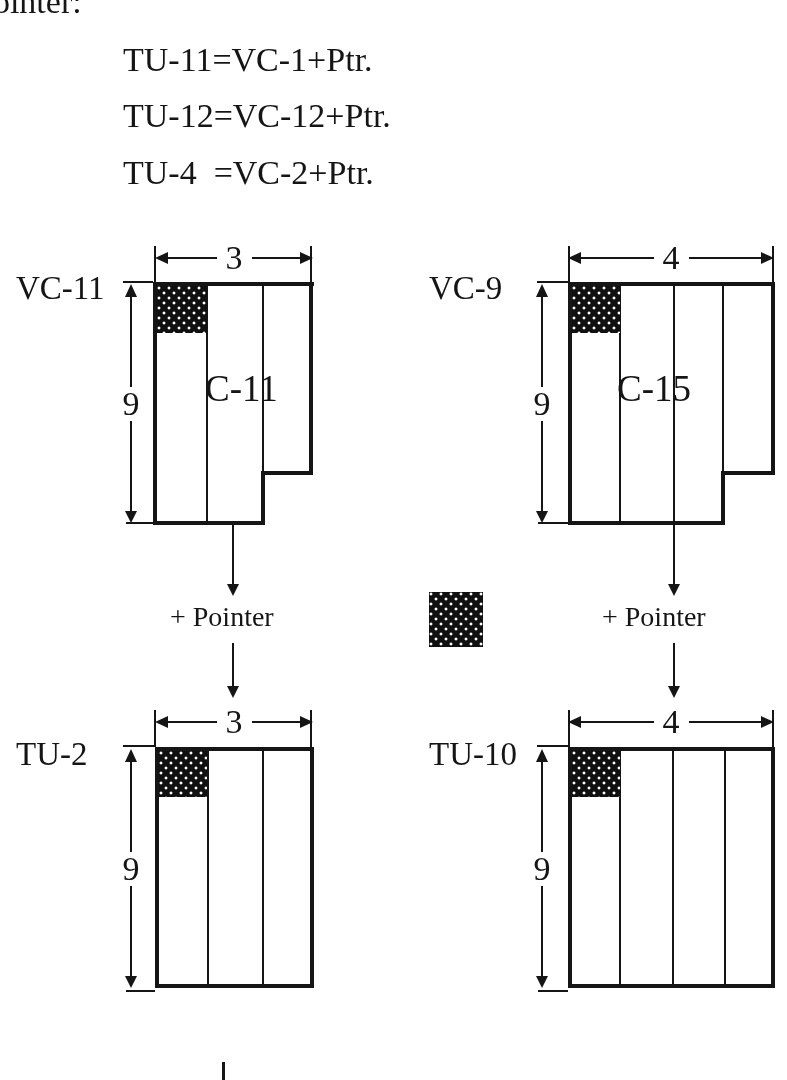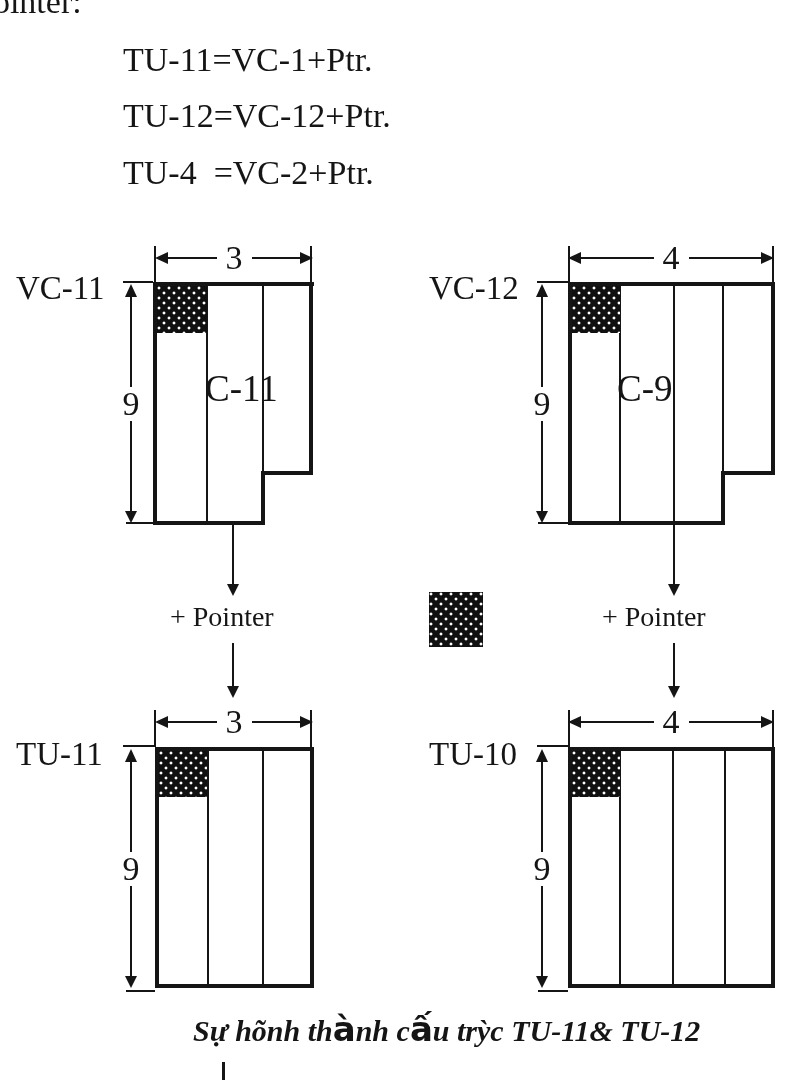--- a/index.html
+++ b/index.html
@@ -79,41 +79,41 @@
     </div>
 
     <div class="ln" style="left:232px;top:525px;width:2px;height:60px"></div>
     <div class="tri t-d" style="left:227px;top:584px"></div>
     <div class="txt ptr" style="left:170px;top:601px">+ Pointer</div>
     <div class="ln" style="left:232px;top:643px;width:2px;height:44px"></div>
     <div class="tri t-d" style="left:227px;top:686px"></div>
   </div>
 
   <div>
-    <div class="txt lbl" style="left:429px;top:270px">VC-12</div>
+    <div class="txt lbl" style="left:429px;top:270px">VC-9</div>
     <div class="ln" style="left:568px;top:246px;width:2px;height:36px"></div>
     <div class="ln" style="left:772px;top:246px;width:2px;height:36px"></div>
     <div class="dimh" style="left:568px;top:246px;width:206px;height:24px">
       <span class="t-l"></span>
         <span class="seg"></span>
         <span class="num">4</span>
         <span class="seg"></span>
         <span class="t-r"></span>
     </div>
     <div class="ln" style="left:568px;top:282px;width:207px;height:4px"></div>
     <div class="ln" style="left:568px;top:282px;width:4px;height:243px"></div>
     <div class="ln" style="left:771px;top:282px;width:4px;height:193px"></div>
     <div class="ln" style="left:721px;top:471px;width:54px;height:4px"></div>
     <div class="ln" style="left:721px;top:471px;width:4px;height:54px"></div>
     <div class="ln" style="left:568px;top:521px;width:157px;height:4px"></div>
     <div class="ln" style="left:619px;top:286px;width:2px;height:235px"></div>
     <div class="ln" style="left:673px;top:286px;width:2px;height:235px"></div>
     <div class="ln" style="left:722px;top:286px;width:2px;height:185px"></div>
     <div class="hatch" style="left:572px;top:286px;width:48px;height:47px"></div>
-    <div class="txt cell" style="left:617px;top:368px">C-9</div>
+    <div class="txt cell" style="left:617px;top:368px">C-15</div>
     <div class="ln" style="left:537px;top:281px;width:31px;height:2px"></div>
     <div class="ln" style="left:538px;top:522px;width:30px;height:2px"></div>
     <div class="dimv" style="left:530px;top:284px;height:239px">
       <span class="t-u"></span>
         <span class="seg"></span>
         <span class="num">9</span>
         <span class="seg"></span>
         <span class="t-d"></span>
     </div>
     <div class="ln" style="left:673px;top:525px;width:2px;height:60px"></div>
@@ -128,21 +128,21 @@
   <div>
     <div class="ln" style="left:154px;top:710px;width:2px;height:37px"></div>
     <div class="ln" style="left:310px;top:710px;width:2px;height:37px"></div>
     <div class="dimh" style="left:155px;top:710px;width:158px;height:24px">
       <span class="t-l"></span>
         <span class="seg"></span>
         <span class="num">3</span>
         <span class="seg"></span>
         <span class="t-r"></span>
     </div>
-    <div class="txt lbl" style="left:16px;top:736px">TU-11</div>
+    <div class="txt lbl" style="left:16px;top:736px">TU-2</div>
     <div class="ln" style="left:155px;top:747px;width:159px;height:4px"></div>
     <div class="ln" style="left:155px;top:747px;width:4px;height:241px"></div>
     <div class="ln" style="left:310px;top:747px;width:4px;height:241px"></div>
     <div class="ln" style="left:155px;top:984px;width:159px;height:4px"></div>
     <div class="ln" style="left:207px;top:751px;width:2px;height:233px"></div>
     <div class="ln" style="left:262px;top:751px;width:2px;height:233px"></div>
     <div class="hatch" style="left:159px;top:751px;width:48px;height:46px"></div>
     <div class="ln" style="left:123px;top:745px;width:32px;height:2px"></div>
     <div class="ln" style="left:126px;top:990px;width:29px;height:2px"></div>
     <div class="dimv" style="left:119px;top:749px;height:239px">
@@ -177,19 +177,16 @@
     <div class="ln" style="left:538px;top:990px;width:30px;height:2px"></div>
     <div class="dimv" style="left:530px;top:749px;height:239px">
       <span class="t-u"></span>
         <span class="seg"></span>
         <span class="num">9</span>
         <span class="seg"></span>
         <span class="t-d"></span>
     </div>
   </div>
 
-  <div class="txt caption" style="left:193px;top:1010px">
-    <span>Sự hõnh th</span><span class="sub">à</span><span>nh c</span><span class="sub">ấ</span><span>u trỳc TU-11&amp; TU-12</span>
-  </div>
 
   <div class="ln" style="left:222px;top:1062px;width:3px;height:18px"></div>
 
 </div>
 
 </body></html>

